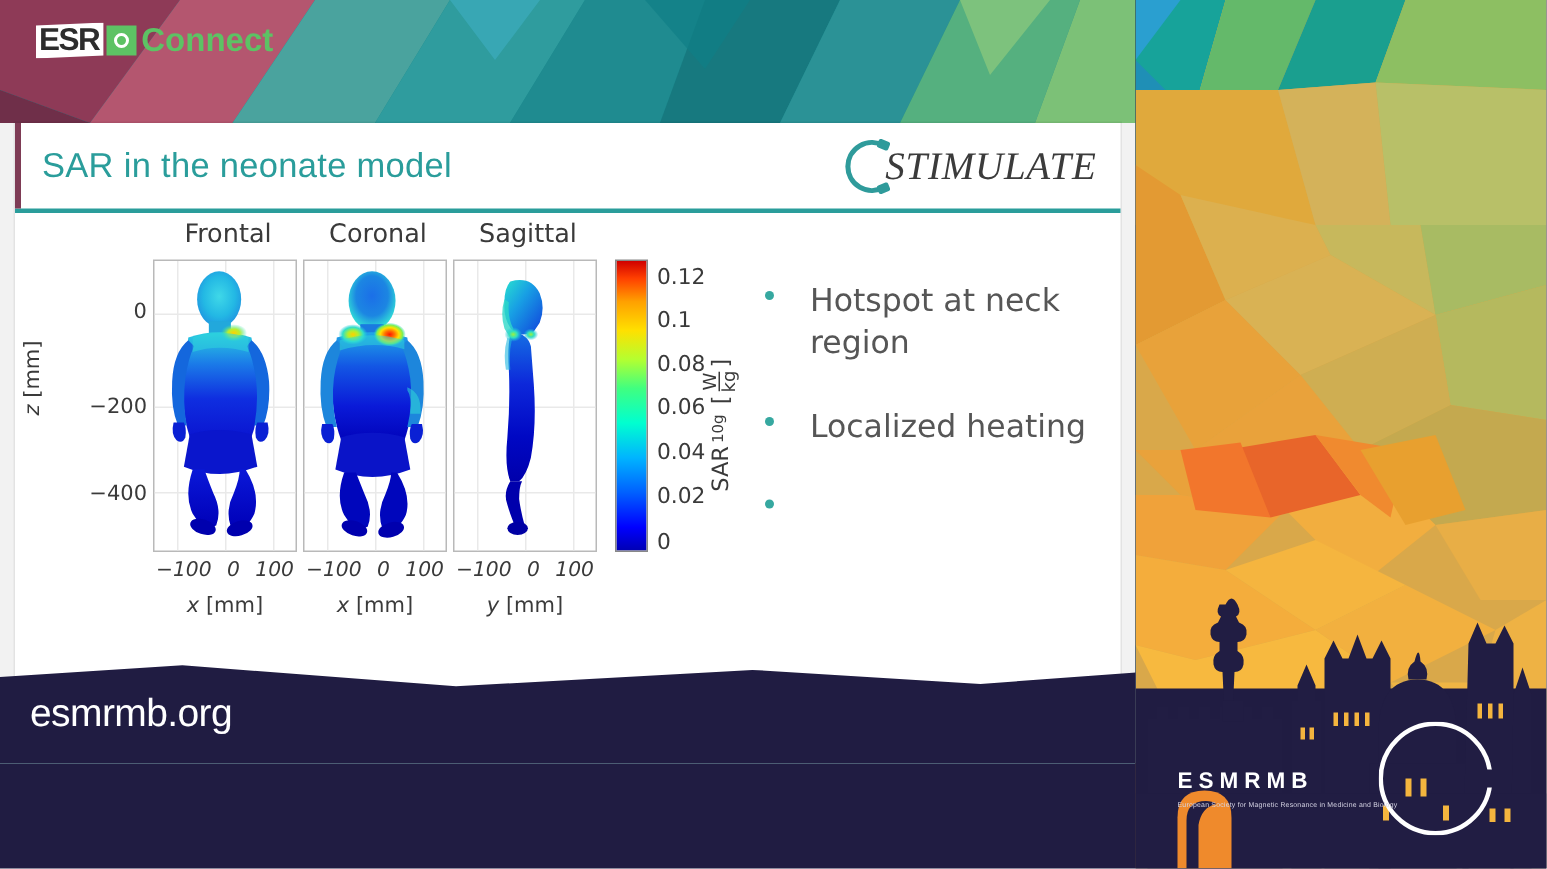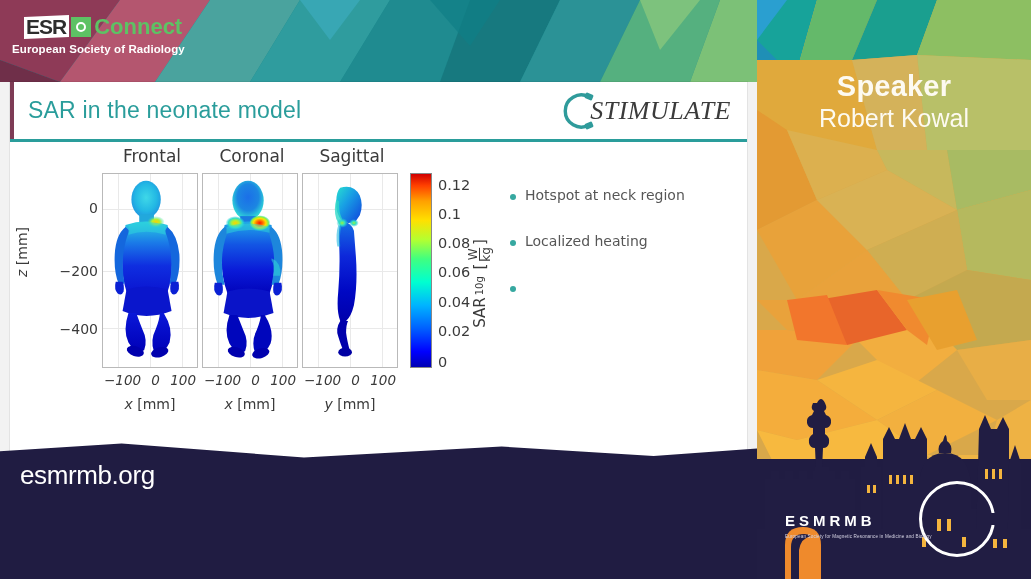--- a/index.html
+++ b/index.html
@@ -137,22 +137,23 @@
   .frac .num { border-bottom:1px solid #3a3a3a; padding:0 1px; }
 
   
   #bullets { position:absolute; left:500px; top:44px; width:232px; }
   .bullet { display:flex; gap:9px; margin-bottom:27px; }
   .bullet .dot {
     width:6px; height:6px; border-radius:50%; background:#36a8a0;
     flex:none; margin-top:8px;
   }
   .bullet .txt {
-    font-size:14px; color:#565656; line-height:1.35;
+    font-size:21px; color:#565656; line-height:1.35;
     font-family:"DejaVu Sans", sans-serif;
+    margin-left:15px;
   }
 
   
   #slide-footer {
     position:absolute; left:0; right:0; bottom:0; height:22px; background:#2a9d9b;
     display:flex; align-items:center; padding:0 10px 0 14px;
   }
   #slide-footer .ftxt { font-size:9.5px; color:#e6f4f3; }
   #slide-footer .fpage { margin-left:auto; font-size:10px; color:#cfe9e7; padding-right:24px; }
 
@@ -224,21 +225,20 @@
     </svg>
 
     <div id="esr-logo">
       <div class="esr-mark">
         <span class="esr-letters">ESR</span>
         <span class="esr-dot">
             <i></i>
           </span>
         <span class="esr-connect">Connect</span>
       </div>
-      <div class="esr-sub">European Society of Radiology</div>
     </div>
 
     <div id="slide-card">
 
       <div id="slide-title-bar">
         <div id="slide-title">SAR in the neonate model</div>
         <div id="stimulate-logo">
           <svg width="44" height="44" viewBox="0 0 44 44">
             <path d="M33 8 A16 16 0 1 0 33 36" fill="none" stroke="#2f9b9b" stroke-width="3.4"></path>
             <rect x="29" y="4.5" width="8" height="6" rx="1.4" fill="#2f9b9b" transform="rotate(22 33 7.5)"></rect>
@@ -580,24 +580,20 @@
             <rect x="246" y="160" width="4" height="9"></rect>
         </g>
 
         <path d="M28 200 v-34 q0 -18 18 -18 q18 0 18 18 v34 Z" fill="#ef8a2c"></path>
         <path d="M34 200 v-32 q0 -13 13 -13 q4 0 7 2 q-10 2 -12 14 v29 Z" fill="#211d43"></path>
       </svg>
     </div>
 
     <div id="rail-dark"></div>
 
-    <div id="speaker-block">
-      <div id="speaker-kicker">Speaker</div>
-      <div id="speaker-name">Robert Kowal</div>
-    </div>
 
     <div id="esmrmb-logo">
       <div id="esmrmb-ring"></div>
       <div id="esmrmb-word">ESMRMB</div>
       <div id="esmrmb-tag">European Society for Magnetic Resonance in Medicine and Biology</div>
     </div>
   </div>
 </div>
 
 </body></html>

